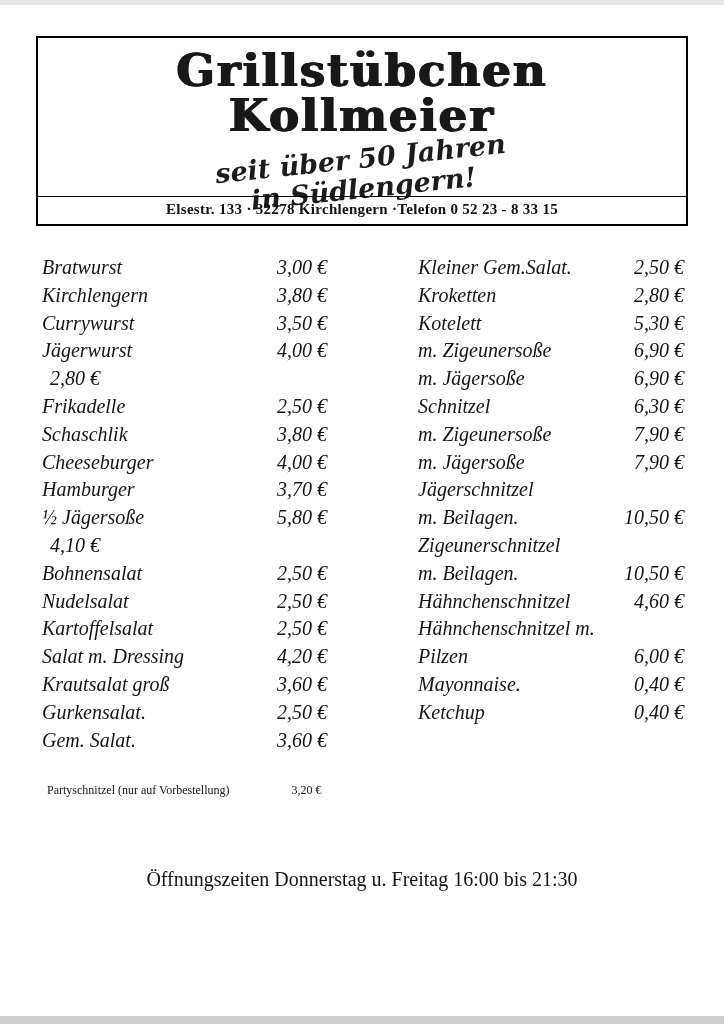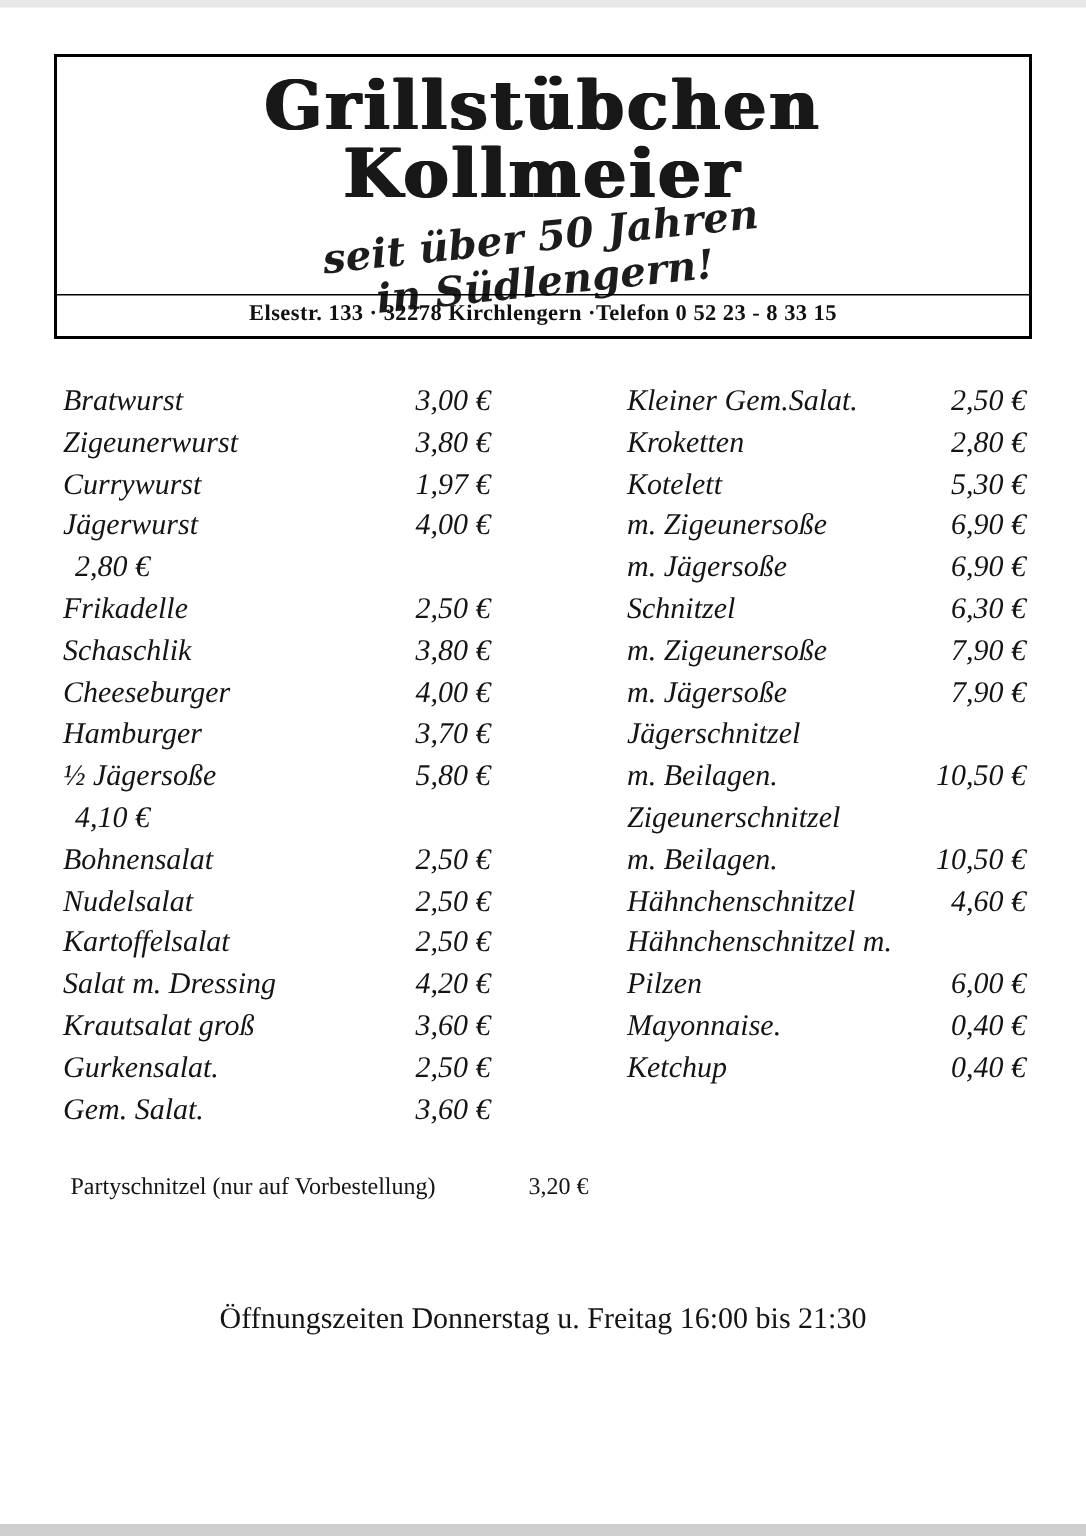--- a/index.html
+++ b/index.html
@@ -72,21 +72,21 @@
     align-items:baseline;
     font-size:20px;
     line-height:27.8px;
     white-space:nowrap;
   }
   .item-name  { text-align:left; }
   .item-price { text-align:right; padding-left:8px; }
   
   .party-line {
     position:absolute; left:47px; top:783px;
-    font-size:16px;
+    font-size:12px;
     display:flex; align-items:flex-start;
   }
   .party-line .item-price { margin-left:54px; }
   .hours {
     position:absolute; left:0; right:0; top:868px;
     text-align:center;
     font-size:20px;
   }
 </style>
 </head>
@@ -105,26 +105,26 @@
   <div class="address">Elsestr. 133  · 32278 Kirchlengern  ·Telefon 0 52 23 - 8 33 15</div>
 </div>
 
 <div class="menu">
   <div class="col col-left" id="col-left">
       <div class="item">
         <span class="item-name">Bratwurst</span>
         <span class="item-price">3,00 €</span>
       </div>
       <div class="item">
-        <span class="item-name">Zigeunerwurst</span>
+        <span class="item-name">Kirchlengern</span>
         <span class="item-price">3,80 €</span>
       </div>
       <div class="item">
         <span class="item-name">Currywurst</span>
-        <span class="item-price">1,97 €</span>
+        <span class="item-price">3,50 €</span>
       </div>
       <div class="item">
         <span class="item-name">Jägerwurst</span>
         <span class="item-price">4,00 €</span>
       </div>
       <div class="item">
         <span class="item-price">2,80 €</span>
       </div>
       <div class="item">
         <span class="item-name">Frikadelle</span>

